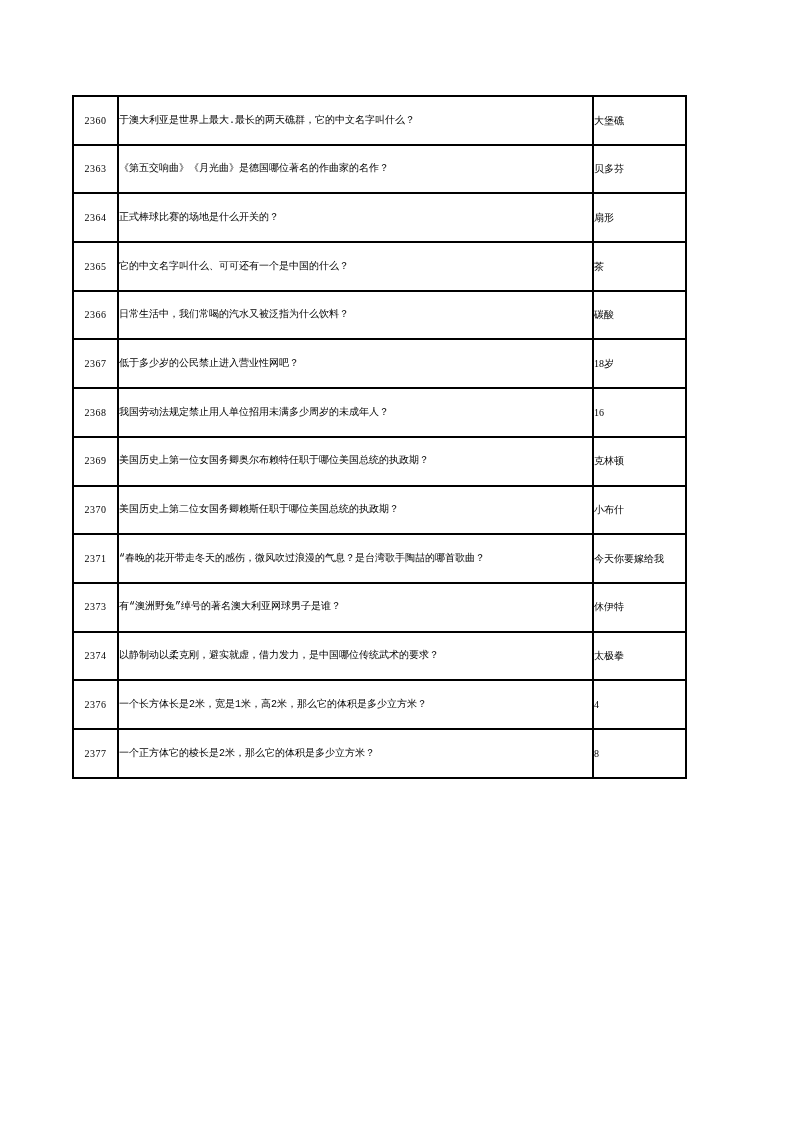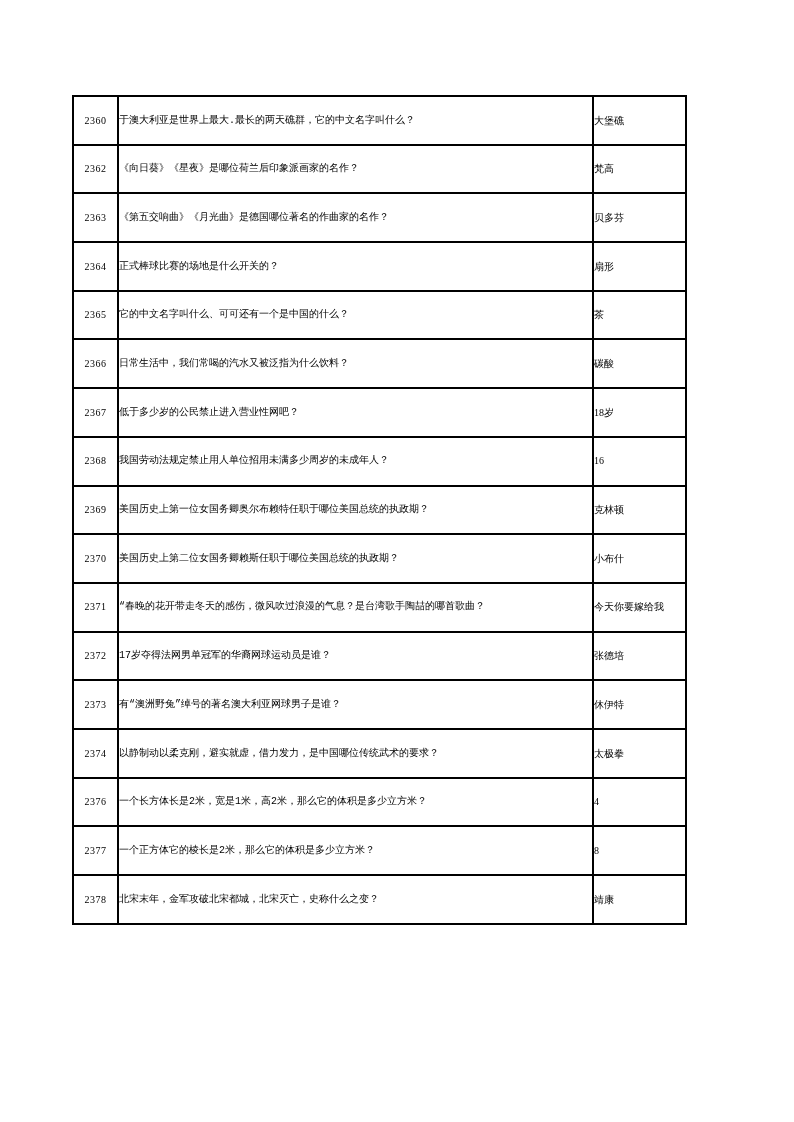--- a/index.html
+++ b/index.html
@@ -63,25 +63,20 @@
       <col class="c2">
       <col class="c3">
     </colgroup>
     <tbody>
         <tr>
     <td class="num">2360</td>
     <td class="q">于澳大利亚是世界上最大.最长的两天礁群，它的中文名字叫什么？</td>
     <td class="a">大堡礁</td>
   </tr>
         <tr>
-    <td class="num">2362</td>
-    <td class="q">《向日葵》《星夜》是哪位荷兰后印象派画家的名作？</td>
-    <td class="a">梵高</td>
-  </tr>
-        <tr>
     <td class="num">2363</td>
     <td class="q">《第五交响曲》《月光曲》是德国哪位著名的作曲家的名作？</td>
     <td class="a">贝多芬</td>
   </tr>
         <tr>
     <td class="num">2364</td>
     <td class="q">正式棒球比赛的场地是什么开关的？</td>
     <td class="a">扇形</td>
   </tr>
         <tr>
@@ -113,44 +108,34 @@
     <td class="num">2370</td>
     <td class="q">美国历史上第二位女国务卿赖斯任职于哪位美国总统的执政期？</td>
     <td class="a">小布什</td>
   </tr>
         <tr>
     <td class="num">2371</td>
     <td class="q">“春晚的花开带走冬天的感伤，微风吹过浪漫的气息？是台湾歌手陶喆的哪首歌曲？</td>
     <td class="a">今天你要嫁给我</td>
   </tr>
         <tr>
-    <td class="num">2372</td>
-    <td class="q">17岁夺得法网男单冠军的华裔网球运动员是谁？</td>
-    <td class="a">张德培</td>
-  </tr>
-        <tr>
     <td class="num">2373</td>
     <td class="q">有“澳洲野兔”绰号的著名澳大利亚网球男子是谁？</td>
     <td class="a">休伊特</td>
   </tr>
         <tr>
     <td class="num">2374</td>
     <td class="q">以静制动以柔克刚，避实就虚，借力发力，是中国哪位传统武术的要求？</td>
     <td class="a">太极拳</td>
   </tr>
         <tr>
     <td class="num">2376</td>
     <td class="q">一个长方体长是2米，宽是1米，高2米，那么它的体积是多少立方米？</td>
     <td class="a">4</td>
   </tr>
         <tr>
     <td class="num">2377</td>
     <td class="q">一个正方体它的棱长是2米，那么它的体积是多少立方米？</td>
     <td class="a">8</td>
   </tr>
-        <tr>
-    <td class="num">2378</td>
-    <td class="q">北宋末年，金军攻破北宋都城，北宋灭亡，史称什么之变？</td>
-    <td class="a">靖康</td>
-  </tr>
       </tbody>
   </table>
 </div>
 
 </body></html>

